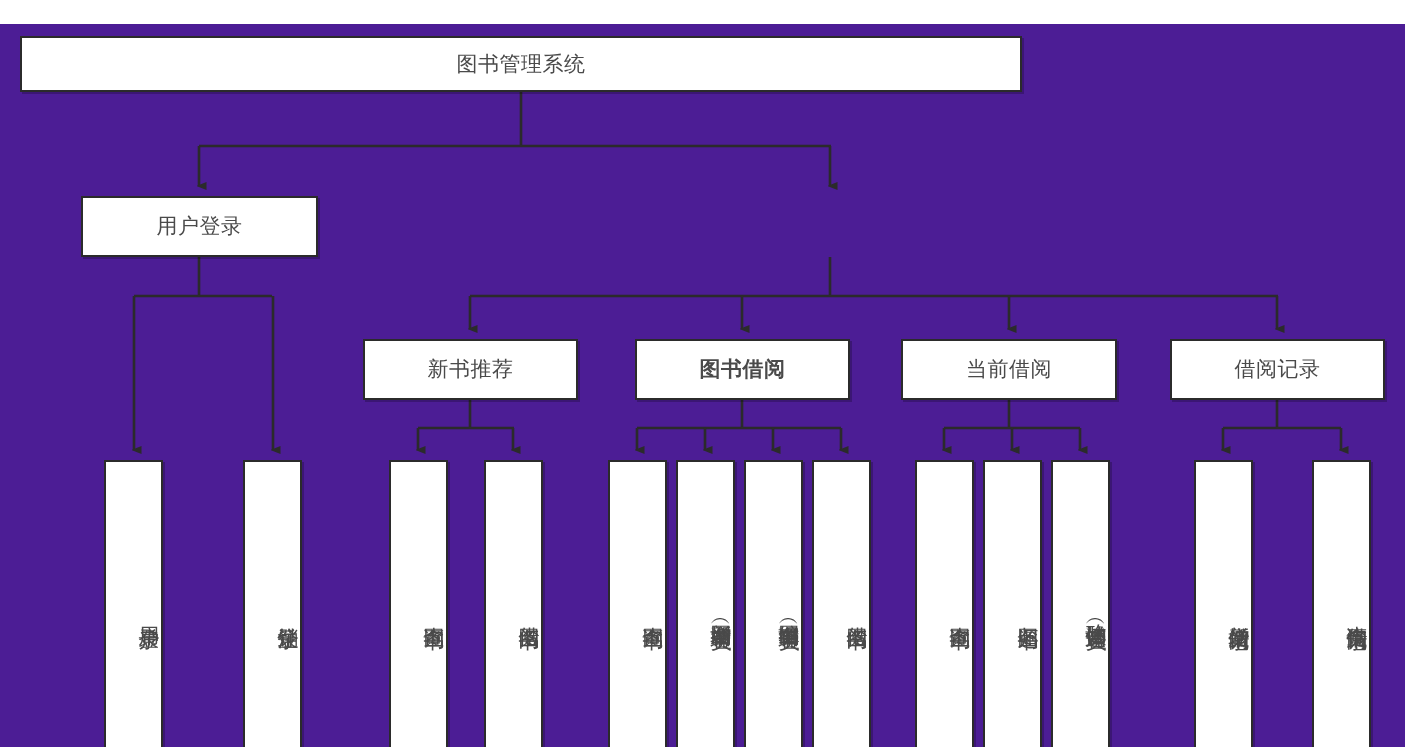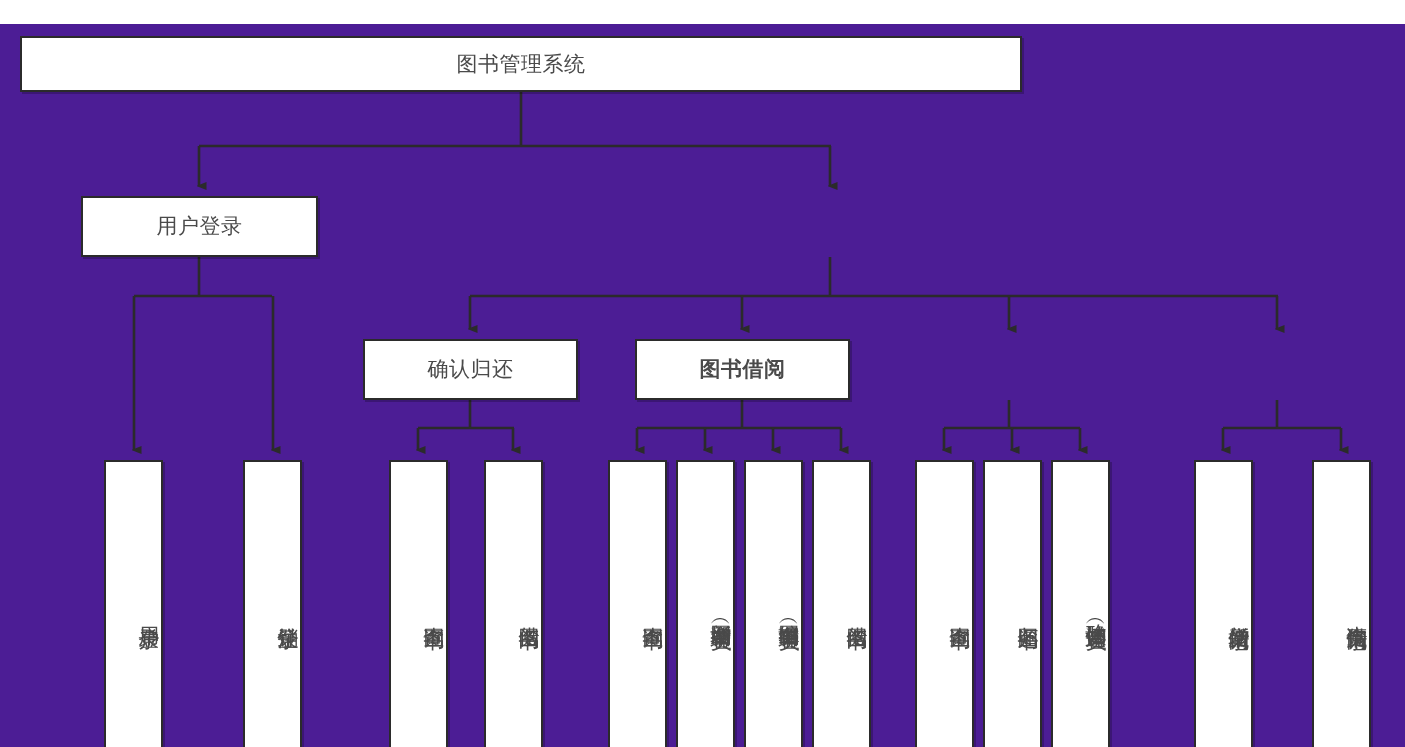--- a/index.html
+++ b/index.html
@@ -124,24 +124,30 @@
 
   <div class="node horiz" style="left:20px; top:12px; width:1002px; height:56px;">
     <span class="label">图书管理系统</span>
   </div>
 
   <div class="node horiz" style="left:81px; top:172px; width:237px; height:61px;">
     <span class="label">用户登录</span>
   </div>
 
   <div class="node horiz" style="left:363px; top:315px; width:215px; height:61px;">
-    <span class="label">确认归还</span>
+    <span class="label">新书推荐</span>
   </div>
   <div class="node horiz" style="left:635px; top:315px; width:215px; height:61px;font-weight:bold;">
     <span class="label">图书借阅</span>
+  </div>
+  <div class="node horiz" style="left:901px; top:315px; width:216px; height:61px;">
+    <span class="label">当前借阅</span>
+  </div>
+  <div class="node horiz" style="left:1170px; top:315px; width:215px; height:61px;">
+    <span class="label">借阅记录</span>
   </div>
 
   <div class="node vert" style="left:104px; top:436px; width:59px; height:297px;">
     <span class="label">用户登录</span>
   </div>
   <div class="node vert" style="left:243px; top:436px; width:59px; height:297px;">
     <span class="label">注销登录</span>
   </div>
 
   <div class="node vert" style="left:389px; top:436px; width:59px; height:297px;">

